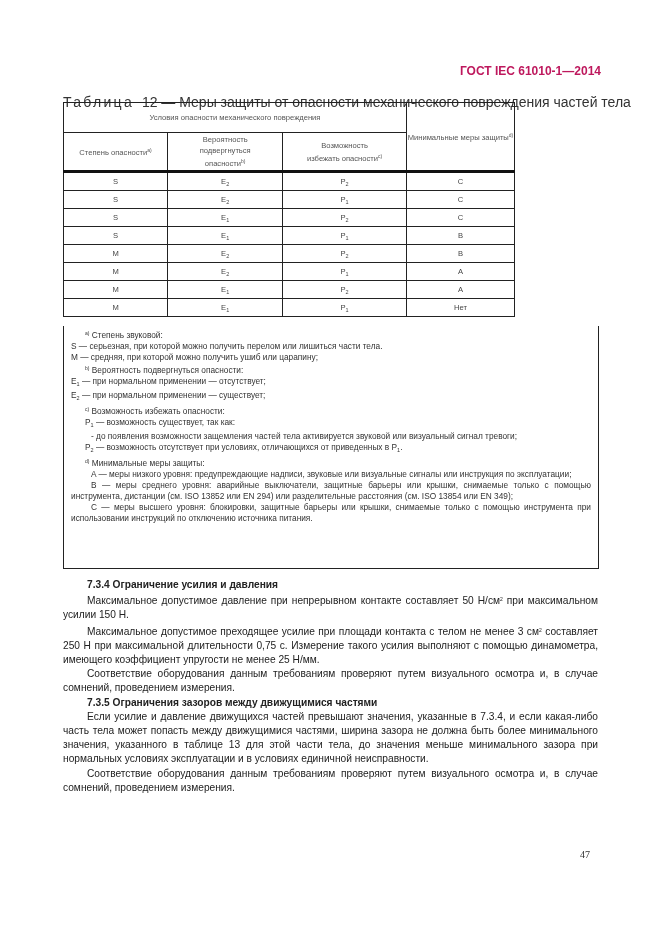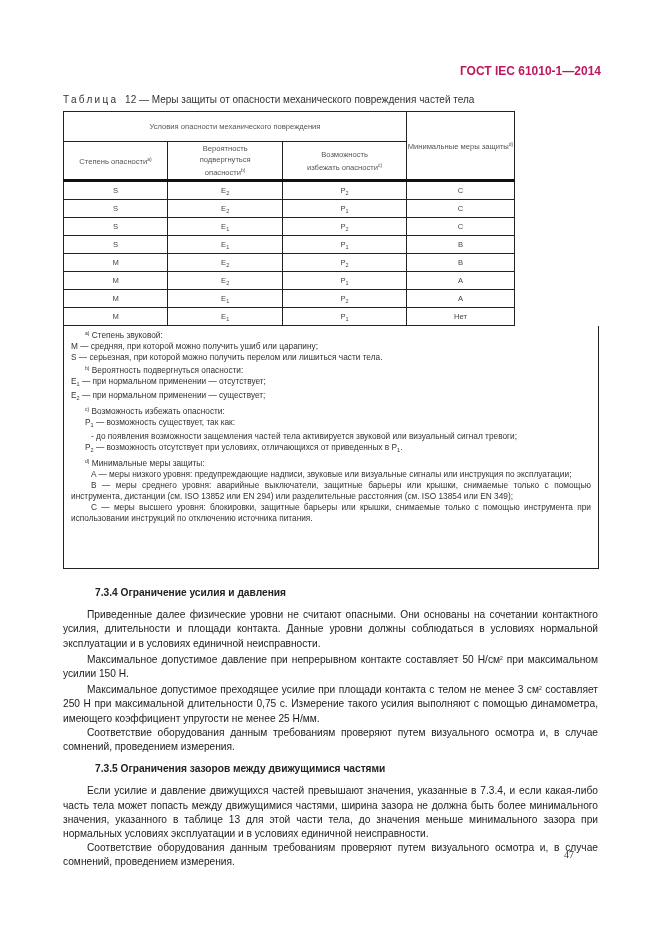--- a/index.html
+++ b/index.html
@@ -7,25 +7,25 @@
     width: 661px; height: 936px; background: #ffffff; position: relative;
     font-family: "Liberation Sans", "DejaVu Sans", sans-serif; color: #1a1a1a;
     overflow: hidden;
   }
   .doc-header {
     position: absolute; top: 64px; right: 60px;
     font-weight: bold; font-size: 12px; color: #be185d;
   }
   .table-caption {
     position: absolute; top: 94px; left: 63px;
-    font-size: 10px; color: #333; white-space: nowrap;
+    font-size: 14px; color: #333; white-space: nowrap;
   }
   .table-caption .spaced { letter-spacing: 2.3px; margin-right: 4px; }
   table.grid {
-    position: absolute; top: 111px; left: 63px; width: 452px;
+    position: absolute; top: 102px; left: 63px; width: 452px;
     border-collapse: collapse; font-size: 7.6px; color: #444; padding-left: 28px;
   }
   table.grid td, table.grid th {
     border: 1px solid #222; text-align: center; font-weight: normal; padding: 0;
   }
   table.grid th { color: #555; line-height: 11px; }
   table.grid thead tr.h1 th { height: 29px; }
   table.grid thead tr.h2 th { height: 37px; border-bottom: 3px solid #111; }
   table.grid tbody td { height: 17px; }
   sub { font-size: 5.5px; vertical-align: -2px; }
@@ -36,24 +36,24 @@
     font-size: 8.3px; line-height: 11px; color: #333; height: 236px;
   }
   .notes p { margin: 0; }
   .notes .ind { text-indent: 20px; text-align: justify; }
   .notes .ind1 { text-indent: 14px; }
   .body-text {
     position: absolute; top: 578px; left: 63px; width: 535px;
     font-size: 10.2px; line-height: 14.2px; color: #222;
   }
   .body-text p { margin: 0; text-align: justify; text-indent: 24px; }
-  .body-text h4 { margin: 8px; font-size: 10.2px; font-weight: bold; padding-left: 24px; }
+  .body-text h4 { margin: 0; font-size: 10.2px; font-weight: bold; padding-left: 24px; }
   .body-text .it { }
   .page-number {
-    position: absolute; top: 849px; left: 564px;
+    position: absolute; top: 849px; left: 580px;
     font-family: "Liberation Serif", serif; font-size: 10px; color: #333;
   }
 </style>
 </head>
 <body>
 
 <div class="doc-header">ГОСТ IEC 61010-1—2014</div>
 
 <div class="table-caption">
   <span class="spaced">Таблица</span>
@@ -127,38 +127,37 @@
       <td>M</td>
       <td><span>E</span><sub>1</sub></td>
       <td><span>P</span><sub>1</sub></td>
       <td>Нет</td>
     </tr>
   </tbody>
 </table>
 
 <div class="notes">
   <p class="ind1"><sup>a)</sup> <span>Степень звуковой:</span></p>
+  <p>S — серьезная, при которой можно получить перелом или лишиться части тела.</p>
   <p>M — средняя, при которой можно получить ушиб или царапину;</p>
-  <p>S — серьезная, при которой можно получить перелом или лишиться части тела.</p>
   <p class="ind1"><sup>b)</sup> <span>Вероятность подвергнуться опасности:</span></p>
   <p><span>E</span><sub>1</sub><span> — при нормальном применении — отсутствует;</span></p>
   <p><span>E</span><sub>2</sub><span> — при нормальном применении — существует;</span></p>
   <p class="ind1"><sup>c)</sup> <span>Возможность избежать опасности:</span></p>
   <p class="ind1"><span>P</span><sub>1</sub><span> — возможность существует, так как:</span></p>
   <p class="ind">- до появления возможности защемления частей тела активируется звуковой или визуальный сигнал тревоги;</p>
   <p class="ind1"><span>P</span><sub>2</sub><span> — возможность отсутствует при условиях, отличающихся от приведенных в P</span><sub>1</sub><span>.</span></p>
   <p class="ind1"><sup>d)</sup> <span>Минимальные меры защиты:</span></p>
   <p class="ind">A — меры низкого уровня: предупреждающие надписи, звуковые или визуальные сигналы или инструкция по эксплуатации;</p>
   <p class="ind">B — меры среднего уровня: аварийные выключатели, защитные барьеры или крышки, снимаемые только с помощью инструмента, дистанции (см. ISO 13852 или EN 294) или разделительные расстояния (см. ISO 13854 или EN 349);</p>
   <p class="ind">C — меры высшего уровня: блокировки, защитные барьеры или крышки, снимаемые только с помощью инструмента при использовании инструкций по отключению источника питания.</p>
 </div>
 
 <div class="body-text">
   <h4>7.3.4 Ограничение усилия и давления</h4>
-  <p>Приведенные далее физические уровни не считают опасными. Они основаны на сочетании контактного усилия, длительности и площади контакта. Данные уровни должны соблюдаться в условиях нормальной эксплуатации и в условиях единичной неисправности.</p>
   <p><span>Максимальное допустимое давление при непрерывном контакте составляет 50 Н/см</span><sup>2</sup><span> при максимальном усилии 150 Н.</span></p>
   <p><span>Максимальное допустимое преходящее усилие при площади контакта с телом не менее 3 см</span><sup>2</sup><span> составляет 250 Н при максимальной длительности 0,75 с. Измерение такого усилия выполняют с помощью динамометра, имеющего коэффициент упругости не менее 25 Н/мм.</span></p>
   <p class="it">Соответствие оборудования данным требованиям проверяют путем визуального осмотра и, в случае сомнений, проведением измерения.</p>
   <h4>7.3.5 Ограничения зазоров между движущимися частями</h4>
   <p>Если усилие и давление движущихся частей превышают значения, указанные в 7.3.4, и если какая-либо часть тела может попасть между движущимися частями, ширина зазора не должна быть более минимального значения, указанного в таблице 13 для этой части тела, до значения меньше минимального зазора при нормальных условиях эксплуатации и в условиях единичной неисправности.</p>
   <p class="it">Соответствие оборудования данным требованиям проверяют путем визуального осмотра и, в случае сомнений, проведением измерения.</p>
 </div>
 
 <div class="page-number">47</div>
 

